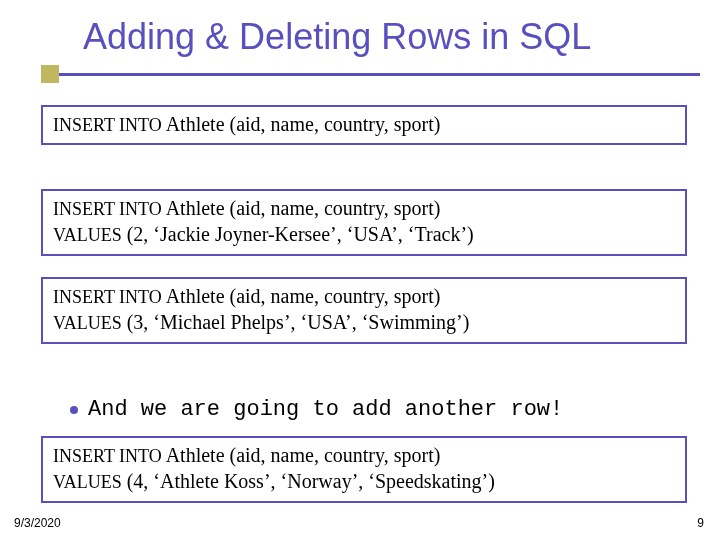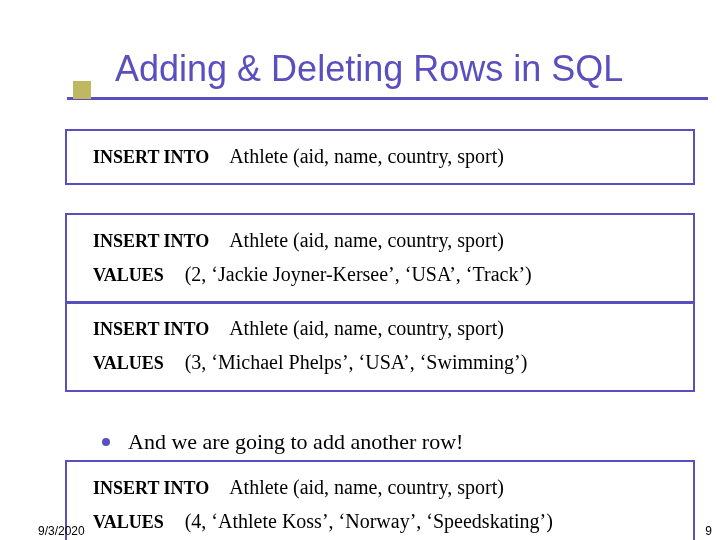--- a/index.html
+++ b/index.html
@@ -1,15 +1,15 @@
 <!DOCTYPE html>
 <html><head>
 <meta charset="utf-8">
 <style>
-  * { box-sizing: border-box; margin: 8px; padding: 0; }
+  * { box-sizing: border-box; margin: 0; padding: 0; }
   html, body { width: 720px; height: 540px; overflow: hidden; }
   body {
     background: #fff;
     font-family: Verdana, Geneva, sans-serif;
     position: relative;
   }
   .title-wrap {
     position: absolute;
     top: 12px;
     left: 43px;
@@ -39,31 +39,31 @@
     position: absolute;
     left: 41px;
     right: 33px;
     border: 2px solid #594FBF;
     padding: 4px 10px 6px 10px;
     font-family: "Times New Roman", serif;
     font-size: 20px;
     color: #000;
     line-height: 1.3;
   }
-  .sql-kw { font-weight: bold; font-size: 18px; }
+  .sql-kw { font-weight: normal; font-size: 18px; }
   .bullet-row {
     position: absolute;
     left: 70px;
     top: 397px;
-    font-family: Liberation Serif, serif;
+    font-family: Liberation Mono, monospace;
     font-size: 22px;
     color: #000;
     display: flex;
     align-items: center;
-    gap: 2px;
+    gap: 10px;
   }
   .bullet-dot {
     width: 8px; height: 8px; background: #594FBF; border-radius: 50%;
     display: inline-block;
   }
   .footer-left {
     position: absolute;
     left: 14px;
     bottom: 10px;
     font-size: 12px;

